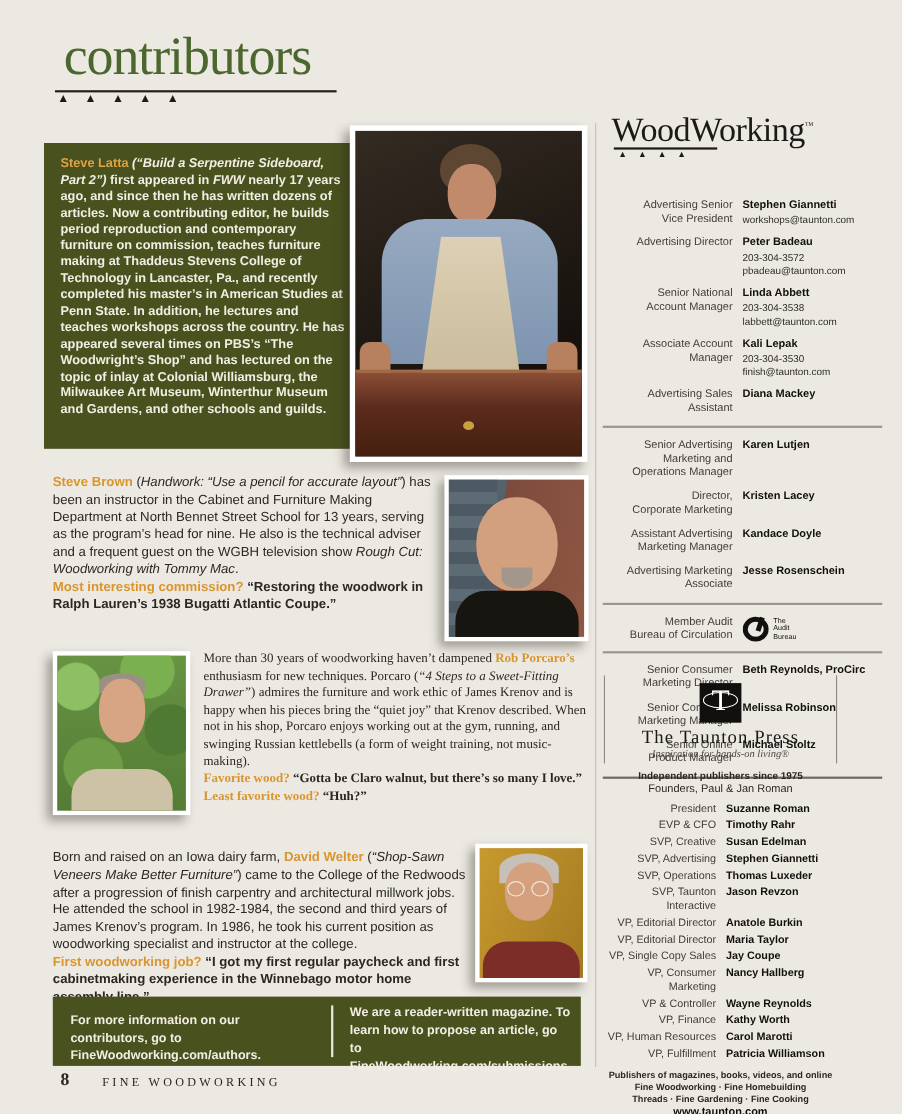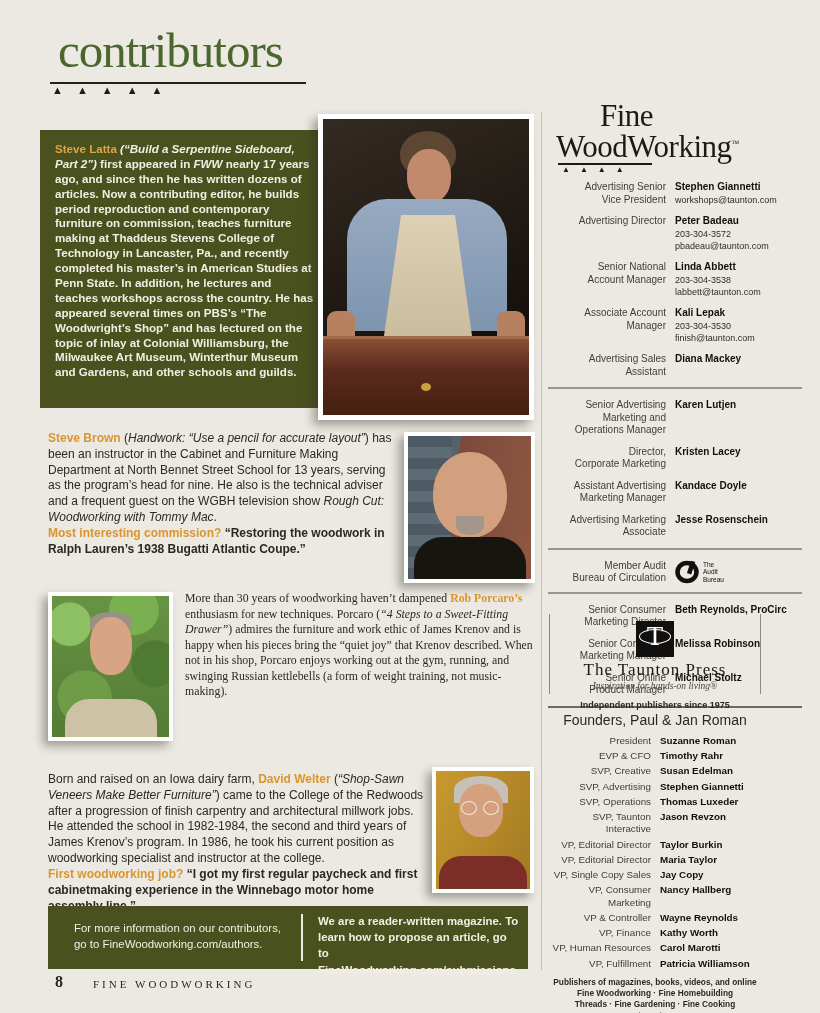--- a/index.html
+++ b/index.html
@@ -73,21 +73,21 @@
   .scene-welter{background:linear-gradient(115deg,#c8992f,#a37a22);}
   .welter-hair{position:absolute;left:18px;top:5px;width:54px;height:27px;background:#c6c0b6;border-radius:50% 50% 0 0;}
   .welter-face{position:absolute;left:23px;top:13px;width:44px;height:53px;background:#d4a07e;border-radius:46%;}
   .welter-glass-l,.welter-glass-r{position:absolute;top:30px;width:14px;height:12px;border:1.5px solid #efe9dd;border-radius:50%;}
   .welter-glass-l{left:25px;} .welter-glass-r{left:47px;}
   .welter-shirt{position:absolute;left:3px;bottom:0;width:88px;height:33px;background:#7c2d28;border-radius:22px 22px 0 0;}
 
   
   .info-bar{position:absolute;left:48px;top:906px;width:480px;height:63px;background:#49511F;}
   .info-divider{position:absolute;left:253px;top:8px;width:2px;height:47px;background:#EDEAE0;}
-  .info-left{position:absolute;left:26px;top:14px;width:222px;color:#F2EEE3;font-size:11.4px;font-weight:normal;line-height:1.42;}
+  .info-left{position:absolute;left:16px;top:14px;width:222px;color:#F2EEE3;font-size:11.4px;font-weight:bold;line-height:1.42;}
   .info-right{position:absolute;left:270px;top:7px;width:202px;color:#F2EEE3;font-size:11.4px;font-weight:bold;line-height:1.42;}
 
   
   .page-num{position:absolute;left:55px;top:973px;font-family:"Liberation Serif",serif;font-size:16px;font-weight:bold;color:#2a2722;}
   .footer-mag{position:absolute;left:93px;top:978px;font-family:"Liberation Serif",serif;font-size:11px;letter-spacing:3px;color:#2a2722;}
 
   
   .fw-logo{position:absolute;left:548px;top:102px;width:254px;font-family:"Liberation Serif",serif;color:#1c1a17;}
   .fw-line1{margin-left:52px;font-size:31px;line-height:.92;letter-spacing:-.5px;}
   .fw-line2{margin-left:8px;font-size:31px;line-height:1;letter-spacing:-.5px;}
@@ -111,21 +111,21 @@
 
   
   .taunton{position:absolute;left:549px;top:614px;width:212px;text-align:center;}
   .t-head{border-left:1px solid #8d897f;border-right:1px solid #8d897f;padding:7px 0 3px;}
   .t-logo{width:38px;height:36px;background:#12100e;margin:0 auto;position:relative;}
   .t-logo span{position:absolute;left:0;right:0;top:2px;color:#fff;font-family:"Liberation Serif",serif;font-size:27px;line-height:1;}
   .t-logo i{position:absolute;left:3px;top:8px;width:30px;height:13px;border:1.5px solid #fff;border-radius:50%;}
   .t-name{font-family:"Liberation Serif",serif;font-size:17px;letter-spacing:1px;color:#1c1a17;margin-top:3px;}
   .t-tagline{font-family:"Liberation Serif",serif;font-style:italic;font-size:9.5px;color:#4a4741;margin-top:1px;}
   .t-since{font-size:9px;font-weight:bold;color:#2b2824;margin-top:6px;}
-  .t-founders{font-size:14px;color:#2b2824;margin-top:2px;}
+  .t-founders{font-size:10px;color:#2b2824;margin-top:2px;}
   .t-rows{margin-top:7px;font-size:9.8px;color:#403d39;text-align:left;}
   .t-rows .m-row{margin-bottom:3px;}
   .t-rows .m-label{width:102px;}
   .t-publishers{margin-top:7px;font-size:8.3px;font-weight:bold;color:#2b2824;line-height:1.35;}
   .t-site{font-size:10px;font-weight:bold;color:#12100e;margin-top:1px;}
 </style>
 </head>
 <body>
 
 <div id="page">
@@ -173,20 +173,21 @@
 
   <div class="photo photo-porcaro">
     <div class="scene scene-porcaro">
       <div class="porcaro-hair"></div>
       <div class="porcaro-face"></div>
       <div class="porcaro-shirt"></div>
     </div>
   </div>
   <div class="porcaro-text bio">
     <p><span class="seg seg-p">More than 30 years of woodworking haven’t dampened </span><span class="seg seg-name">Rob Porcaro’s</span><span class="seg seg-p"> enthusiasm for new techniques. Porcaro (</span><span class="seg seg-i">“4 Steps to a Sweet-Fitting Drawer”</span><span class="seg seg-p">) admires the furniture and work ethic of James Krenov and is happy when his pieces bring the “quiet joy” that Krenov described. When not in his shop, Porcaro enjoys working out at the gym, running, and swinging Russian kettlebells (a form of weight training, not music-making).</span></p>
+    <p><span class="seg seg-q">Favorite wood?</span><span class="seg seg-b"> “Gotta be Claro walnut, but there’s so many I love.” </span><span class="seg seg-q">Least favorite wood?</span><span class="seg seg-b"> “Huh?”</span></p>
   </div>
 
   <div class="welter-text bio">
     <p><span class="seg seg-p">Born and raised on an Iowa dairy farm, </span><span class="seg seg-name">David Welter</span><span class="seg seg-p"> (</span><span class="seg seg-i">“Shop-Sawn Veneers Make Better Furniture”</span><span class="seg seg-p">) came to the College of the Redwoods after a progression of finish carpentry and architectural millwork jobs. He attended the school in 1982-1984, the second and third years of James Krenov’s program. In 1986, he took his current position as woodworking specialist and instructor at the college.</span></p>
     <p><span class="seg seg-q">First woodworking job?</span><span class="seg seg-b"> “I got my first regular paycheck and first cabinetmaking experience in the Winnebago motor home assembly line.”</span></p>
   </div>
   <div class="photo photo-welter">
     <div class="scene scene-welter">
       <div class="welter-hair"></div>
       <div class="welter-face"></div>
@@ -199,21 +200,20 @@
   <div class="info-bar">
     <div class="info-left">For more information on our contributors, go to FineWoodworking.com/authors.</div>
     <div class="info-divider"></div>
     <div class="info-right">We are a reader-written magazine. To learn how to propose an article, go to FineWoodworking.com/submissions.</div>
   </div>
 
   <div class="page-num">8</div>
   <div class="footer-mag">FINE WOODWORKING</div>
 
   <div class="fw-logo">
-    <div class="fw-line1">Fine</div>
     <div class="fw-line2"><span>Wood</span><span>Working</span><span class="fw-tm">™</span></div>
     <div class="fw-rule"></div>
     <div class="fw-triangles">
       <span>▲</span>
       <span>▲</span>
       <span>▲</span>
       <span>▲</span>
     </div>
   </div>
 
@@ -370,33 +370,33 @@
         </div>
         <div class="m-row">
           <div class="m-label">SVP, Taunton Interactive</div>
           <div class="m-value">
             <div class="m-name">Jason Revzon</div>
           </div>
         </div>
         <div class="m-row">
           <div class="m-label">VP, Editorial Director</div>
           <div class="m-value">
-            <div class="m-name">Taylor Burkin</div>
+            <div class="m-name">Anatole Burkin</div>
           </div>
         </div>
         <div class="m-row">
           <div class="m-label">VP, Editorial Director</div>
           <div class="m-value">
             <div class="m-name">Maria Taylor</div>
           </div>
         </div>
         <div class="m-row">
           <div class="m-label">VP, Single Copy Sales</div>
           <div class="m-value">
-            <div class="m-name">Jay Copy</div>
+            <div class="m-name">Jay Coupe</div>
           </div>
         </div>
         <div class="m-row">
           <div class="m-label">VP, Consumer Marketing</div>
           <div class="m-value">
             <div class="m-name">Nancy Hallberg</div>
           </div>
         </div>
         <div class="m-row">
           <div class="m-label">VP &amp; Controller</div>

